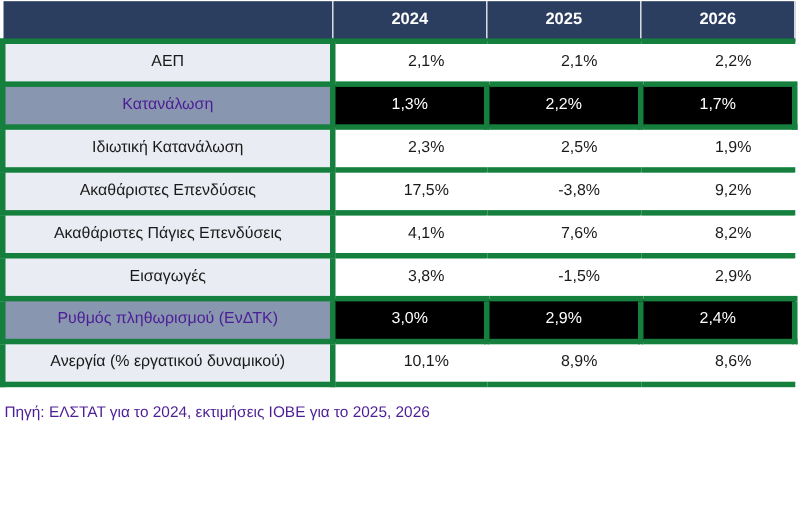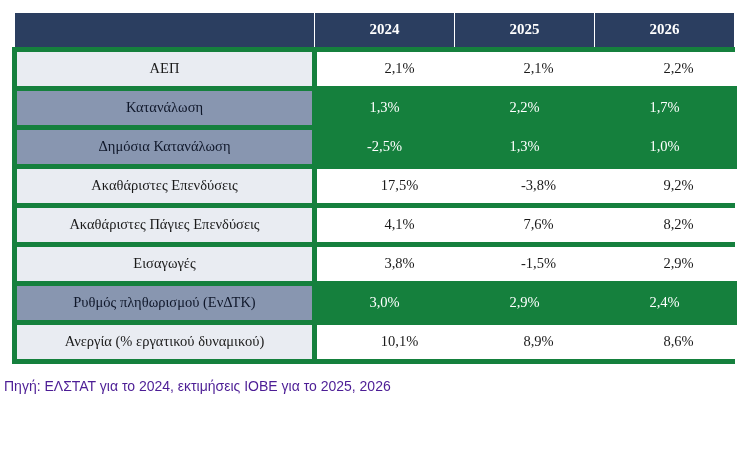--- a/index.html
+++ b/index.html
@@ -17,22 +17,21 @@
   .sheet {
     width: 738px;
     height: 464px;
     position: relative;
     box-sizing: border-box;
   }
   table.forecast {
     border-collapse: collapse;
     table-layout: fixed;
     width: 720px;
-    margin: 12px;
-    font-family: Liberation Serif, serif;
+    margin: 0;
   }
   table.forecast col.label-col { width: 300px; }
   table.forecast col.year-col { width: 140px; }
 
   thead th {
     background: #2b3e60;
     color: #ffffff;
     font-weight: bold;
     font-size: 15px;
     text-align: center;
@@ -58,37 +57,37 @@
     line-height: 1.1;
   }
   tbody td.rowlabel {
     text-align: center;
   }
   tbody td.val {
     text-align: center;
   }
   tbody tr.shade td {
     background: #8896b0;
-    color: #0f172a;
+    color: #4c1d95;
   }
   tbody tr.shade td.val {
     background: #8896b0;
     color: #ffffff;
   }
   tbody tr.plain td {
     background: #e9ecf2;
     color: #1a1a1a;
   }
   tbody tr.plain td.val {
     background: #ffffff;
     color: #1a1a1a;
     padding-left: 36px;
   }
   tbody tr.shade td.val {
-    background: #15803d;
+    background: #000000;
   }
   
   tbody tr.plain td.val {
     border-left: 1px solid #ffffff;
     border-right: 1px solid #ffffff;
   }
 
   .source-note {
     font-size: 14px;
     color: #4c1d95;
@@ -122,25 +121,25 @@
         <td class="val">2,1%</td>
         <td class="val">2,1%</td>
         <td class="val">2,2%</td>
       </tr>
       <tr class="shade">
         <td class="rowlabel">Κατανάλωση</td>
         <td class="val">1,3%</td>
         <td class="val">2,2%</td>
         <td class="val">1,7%</td>
       </tr>
-      <tr class="shade">
-        <td class="rowlabel">Δημόσια Κατανάλωση</td>
-        <td class="val">-2,5%</td>
-        <td class="val">1,3%</td>
-        <td class="val">1,0%</td>
+      <tr class="plain">
+        <td class="rowlabel">Ιδιωτική Κατανάλωση</td>
+        <td class="val">2,3%</td>
+        <td class="val">2,5%</td>
+        <td class="val">1,9%</td>
       </tr>
       <tr class="plain">
         <td class="rowlabel">Ακαθάριστες Επενδύσεις</td>
         <td class="val">17,5%</td>
         <td class="val">-3,8%</td>
         <td class="val">9,2%</td>
       </tr>
       <tr class="plain">
         <td class="rowlabel">Ακαθάριστες Πάγιες Επενδύσεις</td>
         <td class="val">4,1%</td>

